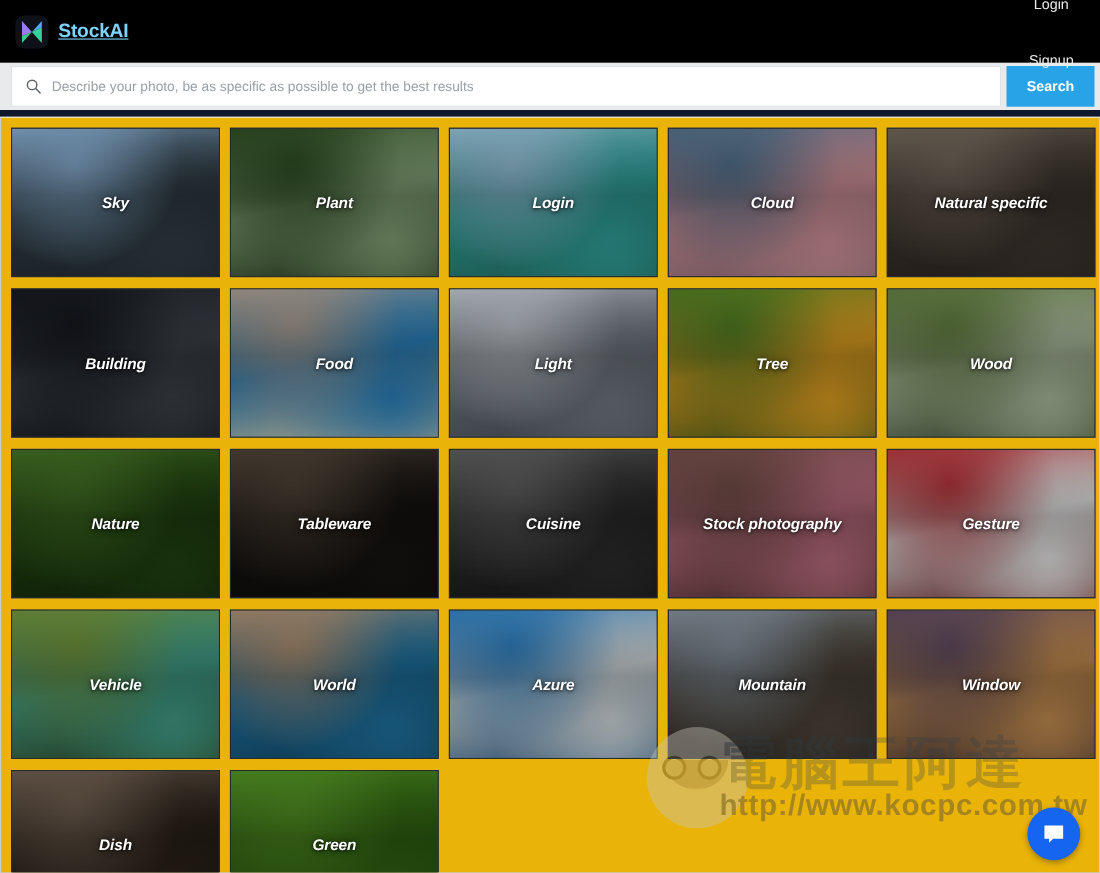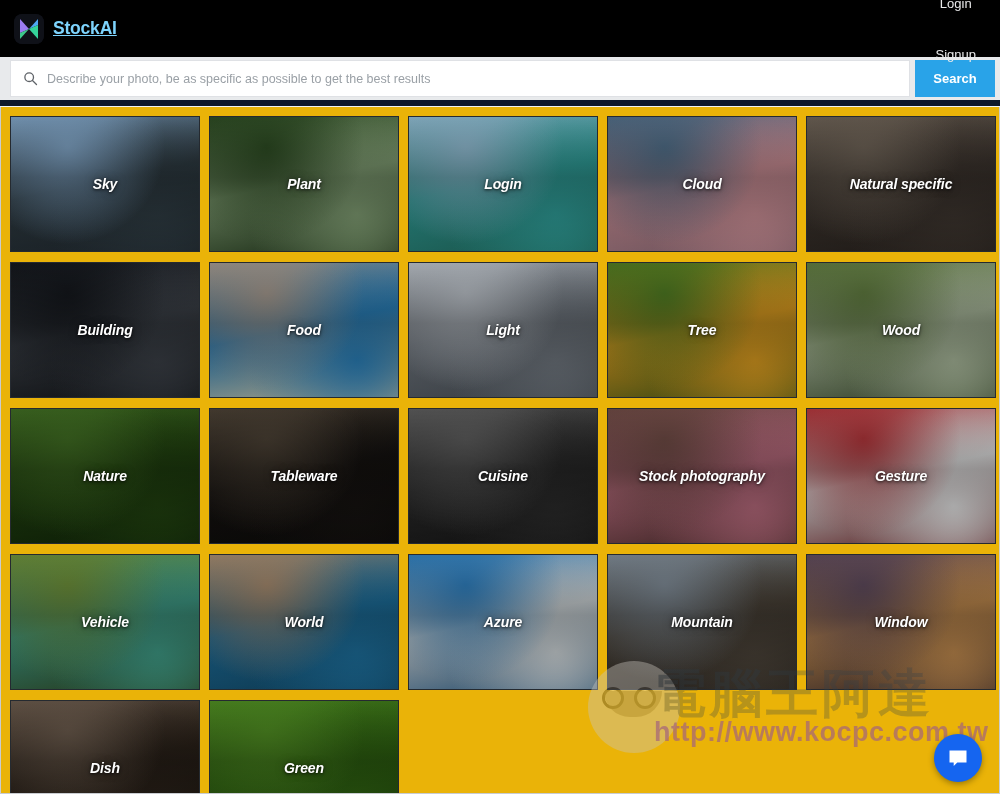--- a/index.html
+++ b/index.html
@@ -145,21 +145,21 @@
     position:absolute; left:66px; top:4px;
     font-size:52px; font-weight:bold;
     color:#2f3e4a; opacity:0.5;
     font-family:"DejaVu Sans", sans-serif;
     letter-spacing:4px;
     white-space:nowrap;
   }
   .wm-url {
     position:absolute; left:66px; top:62px;
     font-size:27px; font-weight:bold;
-    color:#6d28d9; opacity:0.72;
+    color:#404040; opacity:0.72;
     white-space:nowrap;
     letter-spacing:0.5px;
   }
 
   
   .chat-fab {
     position:absolute;
     right:18px; bottom:12px;
     width:48px; height:48px; border-radius:50%;
     background:#1565f0;

